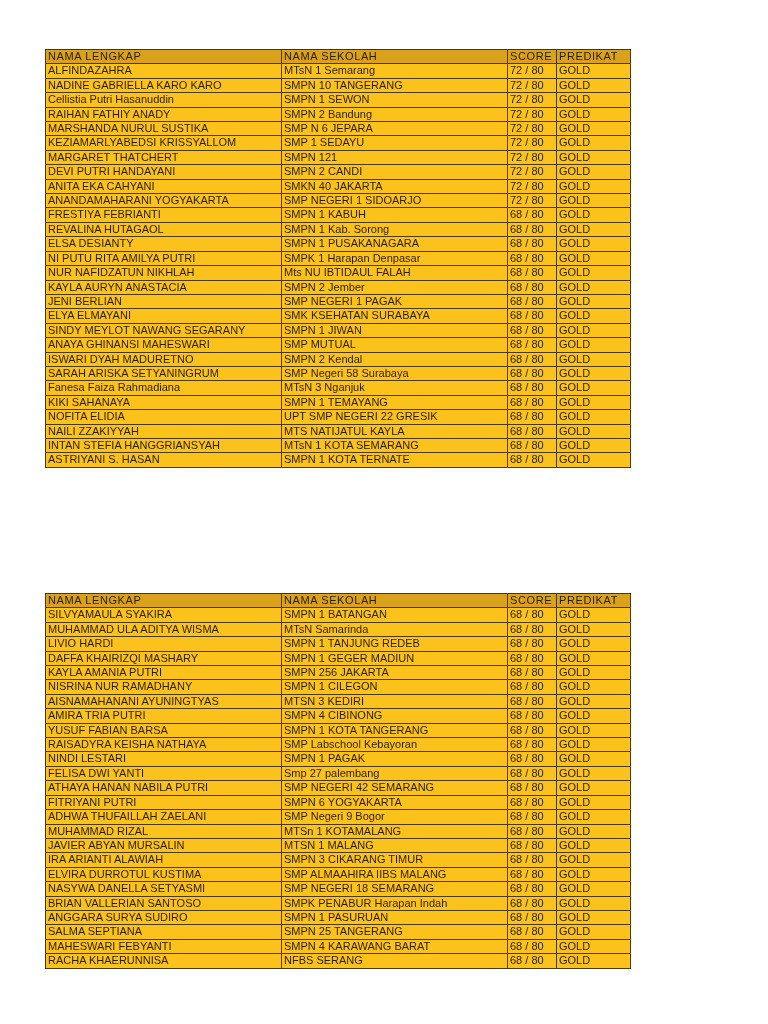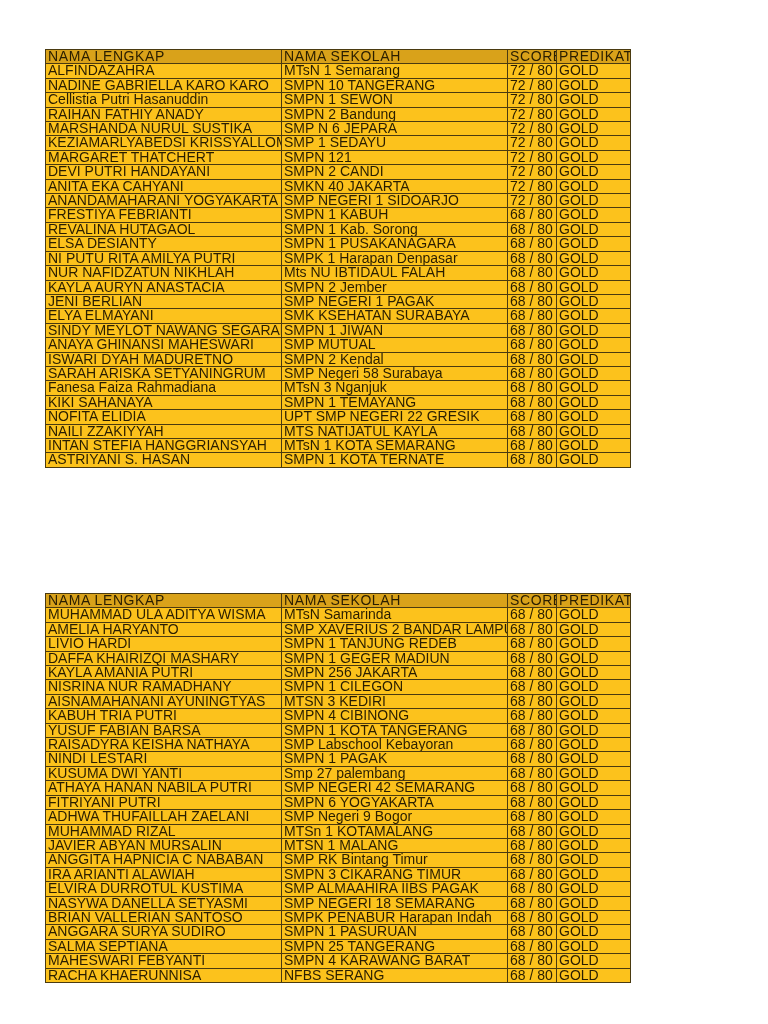--- a/index.html
+++ b/index.html
@@ -1,21 +1,21 @@
 <!DOCTYPE html>
 <html><head>
 <meta charset="utf-8">
 <style>
   html, body { margin: 0; padding: 0; background: #ffffff; }
   body { width: 768px; height: 1024px; position: relative; overflow: hidden;
          font-family: "Liberation Sans", sans-serif; }
   table.sheet {
     position: absolute; left: 45px; border-collapse: collapse;
     table-layout: fixed; width: 585px;
-    font-size: 14px; color: #2a1e00;
+    font-size: 11px; color: #2a1e00;
   }
   table.sheet td, table.sheet th {
     border: 1px solid #4a3a10;
     height: 13.4px; padding: 0 0 0 2px;
     white-space: nowrap; overflow: hidden; text-align: left;
     background: #fcc21c; font-weight: normal; line-height: 13.4px;
   }
   table.sheet th { background: #d9a21a; letter-spacing: 0.6px; }
   table.sheet col.c1 { width: 236px; }
   table.sheet col.c2 { width: 226px; }
@@ -224,32 +224,32 @@
   <thead>
       <tr>
         <th>NAMA LENGKAP</th>
         <th>NAMA SEKOLAH</th>
         <th>SCORE</th>
         <th>PREDIKAT</th>
       </tr>
     </thead>
   <tbody>
       <tr>
+        <td>SILVYAMAULA SYAKIRA</td>
+        <td>SMPN 1 BATANGAN</td>
+        <td>68 / 80</td>
+        <td>GOLD</td>
+      </tr>
+      <tr>
         <td>MUHAMMAD ULA ADITYA WISMA</td>
         <td>MTsN Samarinda</td>
         <td>68 / 80</td>
         <td>GOLD</td>
       </tr>
       <tr>
-        <td>AMELIA HARYANTO</td>
-        <td>SMP XAVERIUS 2 BANDAR LAMPUNG</td>
-        <td>68 / 80</td>
-        <td>GOLD</td>
-      </tr>
-      <tr>
         <td>LIVIO HARDI</td>
         <td>SMPN 1 TANJUNG REDEB</td>
         <td>68 / 80</td>
         <td>GOLD</td>
       </tr>
       <tr>
         <td>DAFFA KHAIRIZQI MASHARY</td>
         <td>SMPN 1 GEGER MADIUN</td>
         <td>68 / 80</td>
         <td>GOLD</td>
@@ -266,21 +266,21 @@
         <td>68 / 80</td>
         <td>GOLD</td>
       </tr>
       <tr>
         <td>AISNAMAHANANI AYUNINGTYAS</td>
         <td>MTSN 3 KEDIRI</td>
         <td>68 / 80</td>
         <td>GOLD</td>
       </tr>
       <tr>
-        <td>KABUH TRIA PUTRI</td>
+        <td>AMIRA TRIA PUTRI</td>
         <td>SMPN 4 CIBINONG</td>
         <td>68 / 80</td>
         <td>GOLD</td>
       </tr>
       <tr>
         <td>YUSUF FABIAN BARSA</td>
         <td>SMPN 1 KOTA TANGERANG</td>
         <td>68 / 80</td>
         <td>GOLD</td>
       </tr>
@@ -290,21 +290,21 @@
         <td>68 / 80</td>
         <td>GOLD</td>
       </tr>
       <tr>
         <td>NINDI LESTARI</td>
         <td>SMPN 1 PAGAK</td>
         <td>68 / 80</td>
         <td>GOLD</td>
       </tr>
       <tr>
-        <td>KUSUMA DWI YANTI</td>
+        <td>FELISA DWI YANTI</td>
         <td>Smp 27 palembang</td>
         <td>68 / 80</td>
         <td>GOLD</td>
       </tr>
       <tr>
         <td>ATHAYA HANAN NABILA PUTRI</td>
         <td>SMP NEGERI 42 SEMARANG</td>
         <td>68 / 80</td>
         <td>GOLD</td>
       </tr>
@@ -326,34 +326,28 @@
         <td>68 / 80</td>
         <td>GOLD</td>
       </tr>
       <tr>
         <td>JAVIER ABYAN MURSALIN</td>
         <td>MTSN 1 MALANG</td>
         <td>68 / 80</td>
         <td>GOLD</td>
       </tr>
       <tr>
-        <td>ANGGITA HAPNICIA C NABABAN</td>
-        <td>SMP RK Bintang Timur</td>
-        <td>68 / 80</td>
-        <td>GOLD</td>
-      </tr>
-      <tr>
         <td>IRA ARIANTI ALAWIAH</td>
         <td>SMPN 3 CIKARANG TIMUR</td>
         <td>68 / 80</td>
         <td>GOLD</td>
       </tr>
       <tr>
         <td>ELVIRA DURROTUL KUSTIMA</td>
-        <td>SMP ALMAAHIRA IIBS PAGAK</td>
+        <td>SMP ALMAAHIRA IIBS MALANG</td>
         <td>68 / 80</td>
         <td>GOLD</td>
       </tr>
       <tr>
         <td>NASYWA DANELLA SETYASMI</td>
         <td>SMP NEGERI 18 SEMARANG</td>
         <td>68 / 80</td>
         <td>GOLD</td>
       </tr>
       <tr>

